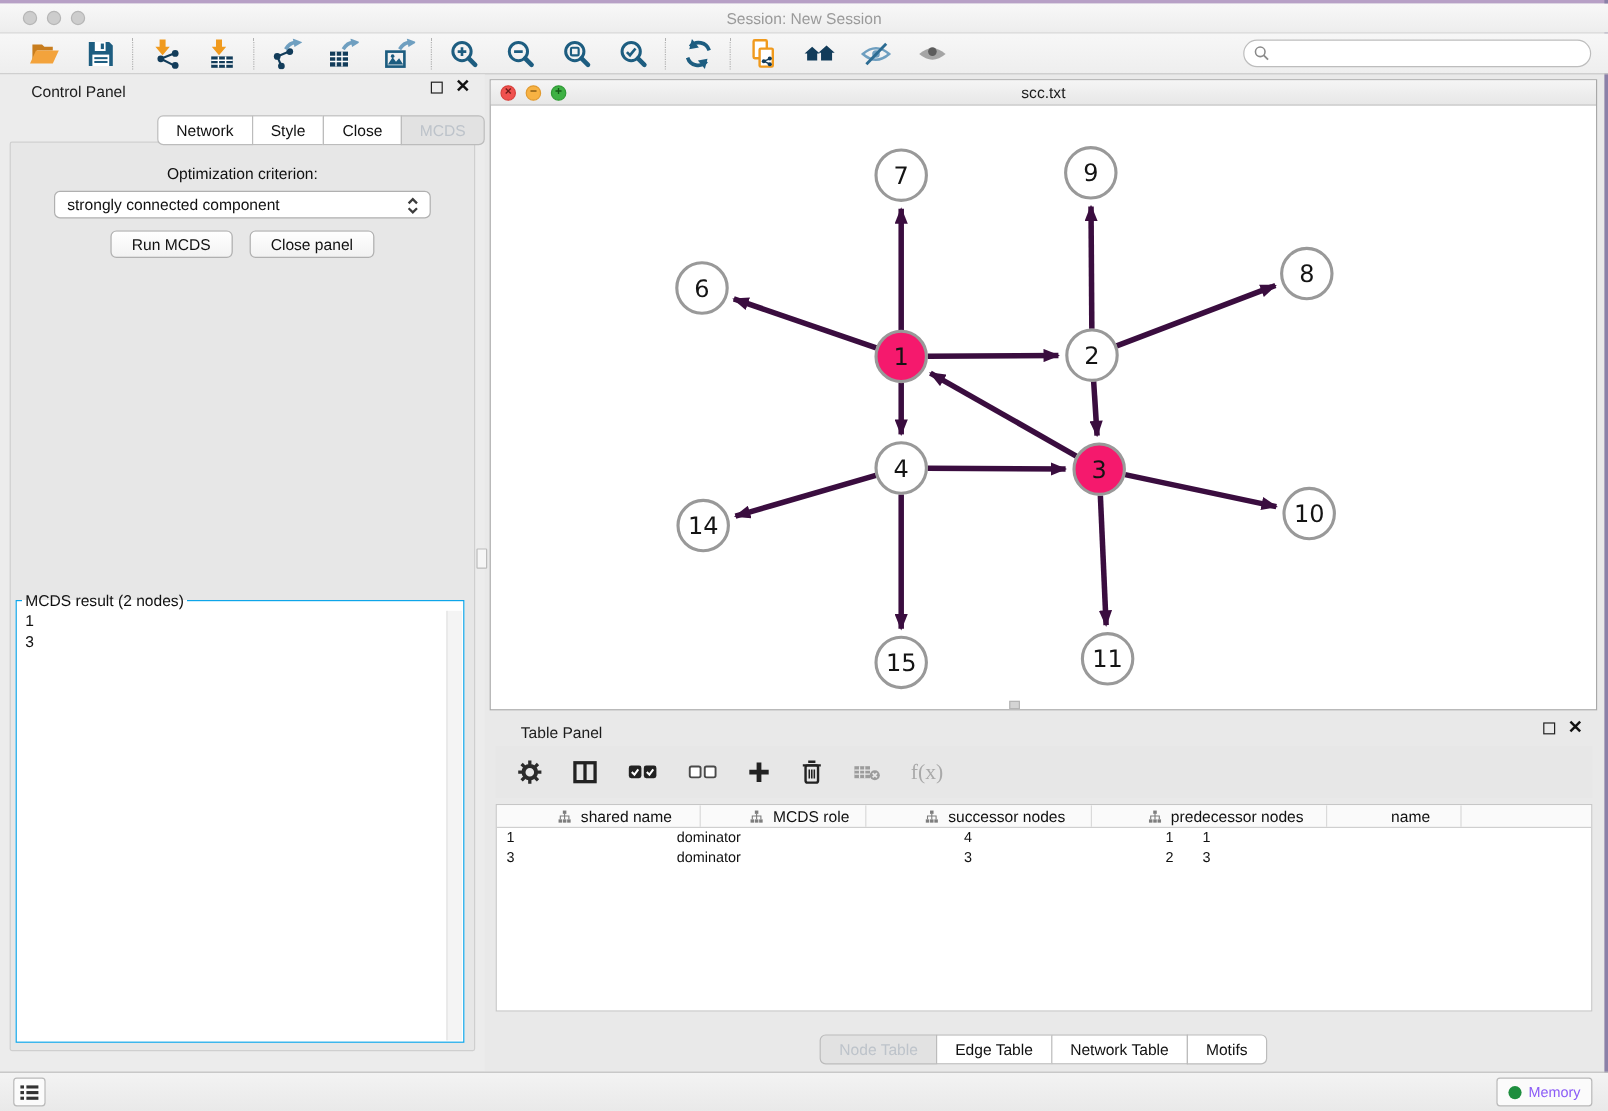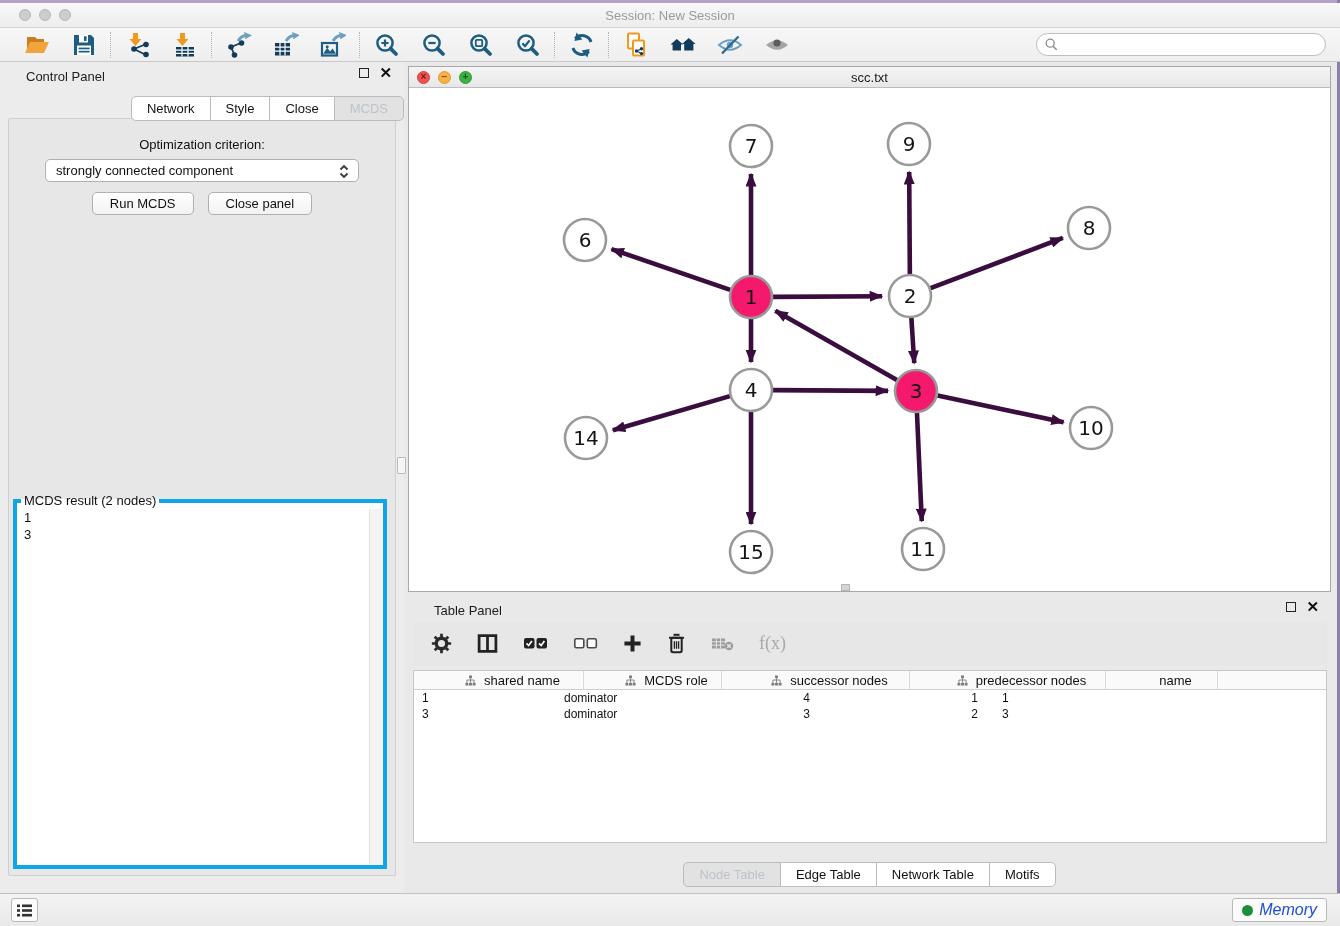--- a/index.html
+++ b/index.html
@@ -52,21 +52,21 @@
   #opt-label { position:absolute; top:18px; left:0; right:0; text-align:center; font-size:13px; color:#111; }
   #criterion-select { position:absolute; top:40px; left:36px; right:36px; height:23px; background:#fff;
     border:1px solid #b0b0b0; border-radius:5px; display:flex; align-items:center; font-size:13px; color:#111;
     padding-left:10px; }
   #criterion-stepper { position:absolute; right:6px; top:3px; }
   .cp-buttons { position:absolute; top:73px; left:0; right:0; display:flex; justify-content:center; gap:14px;align-items:center; }
   .push-btn { height:23px; background:linear-gradient(#ffffff,#f2f2f2); border:1px solid #b0b0b0; border-radius:5px;
     font-size:13px; color:#111; padding:0 17px; display:flex; align-items:center; }
 
   #mcds-result { position:absolute; left:4px; right:8px; top:374px; bottom:6px;
-    border:4px solid #0ea5e9; background:#fff; }
+    border:1px solid #0ea5e9; background:#fff; }
   #mcds-result legend { font-size:13px; color:#111; padding:0 3px; margin-left:4px; }
   .result-lines { font-size:13px; color:#111; padding:1px 0 0 7px; line-height:17px; position:relative; z-index:1; }
   .result-scrollbar { position:absolute; right:1px; top:1px; bottom:1px; width:13px; background:#f4f4f4; border-left:1px solid #e2e2e2; }
 
   
   #splitter-handle { position:absolute; left:397px; top:457px; width:9px; height:17px;
     background:#f6f6f6; border:1px solid #bbb; border-radius:1px; }
 
   
   #net-frame { position:absolute; left:408px; top:66px; width:923px; height:526px;
@@ -101,21 +101,21 @@
   #tp-tabs { position:absolute; left:0; right:0; bottom:3px; display:flex; justify-content:center; }
 
   
   #status-bar { position:absolute; left:0; top:893px; width:1340px; height:33px;
     background:linear-gradient(#f3f3f3,#e9e9e9); border-top:1px solid #c0c0c0; }
   #list-btn { position:absolute; left:11px; top:4px; width:27px; height:24px; background:#fbfbfb;
     border:1px solid #b9b9b9; border-radius:3px; display:flex; align-items:center; justify-content:center; }
   #memory-btn { position:absolute; right:13px; top:4px; height:24px; background:#fbfbfb;
     border:1px solid #b9b9b9; border-radius:3px; display:flex; align-items:center; gap:6px; padding:0 9px; }
   #memory-dot { width:11px; height:11px; border-radius:50%; }
-  #memory-label { font-size:16px; color:#1d4ed8;font-style:italic; }
+  #memory-label { font-size:12px; color:#8b5cf6; }
 </style>
 </head>
 <body>
 
 <div id="app">
 
   <div class="edge-top"></div>
   <div class="edge-right"></div>
   <div class="edge-bottom"></div>
 

